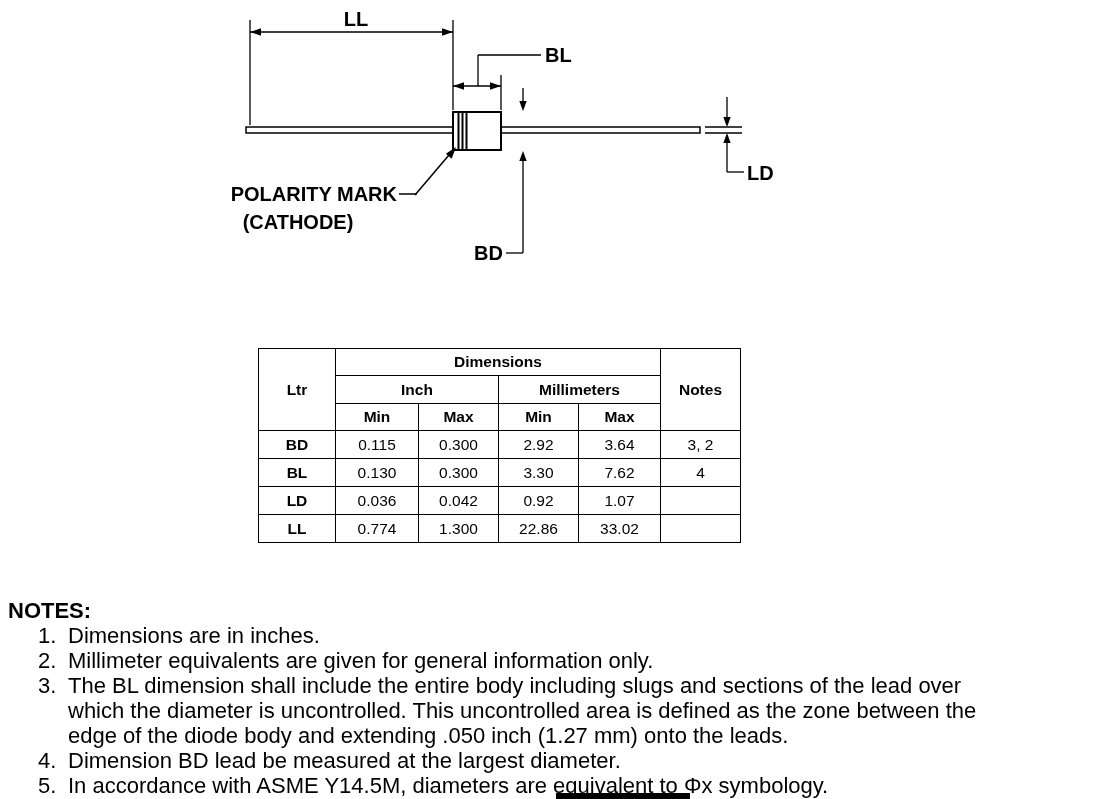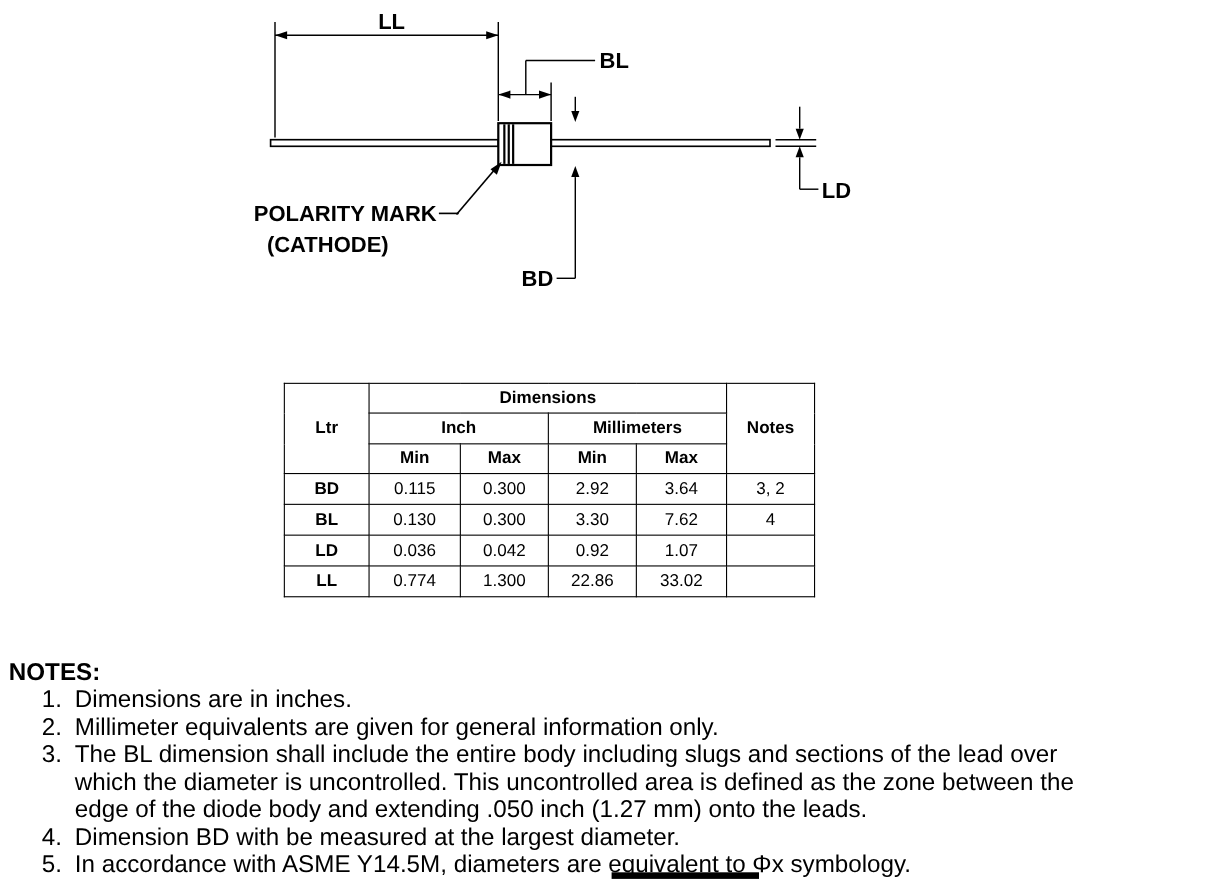--- a/index.html
+++ b/index.html
@@ -178,21 +178,21 @@
   <div class="note-item">
     <span class="note-num">2.</span>
     <span class="note-text">Millimeter equivalents are given for general information only.</span>
   </div>
   <div class="note-item">
     <span class="note-num">3.</span>
     <span class="note-text">The BL dimension shall include the entire body including slugs and sections of the lead over which the diameter is uncontrolled. This uncontrolled area is defined as the zone between the edge of the diode body and extending .050 inch (1.27 mm) onto the leads.</span>
   </div>
   <div class="note-item">
     <span class="note-num">4.</span>
-    <span class="note-text">Dimension BD with be measured at the largest diameter.</span>
+    <span class="note-text">Dimension BD lead be measured at the largest diameter.</span>
   </div>
   <div class="note-item">
     <span class="note-num">5.</span>
     <span class="note-text">In accordance with ASME Y14.5M, diameters are equivalent to Φx symbology.</span>
   </div>
 </div>
 
 <div class="footer-bar"></div>
 
 </body></html>

